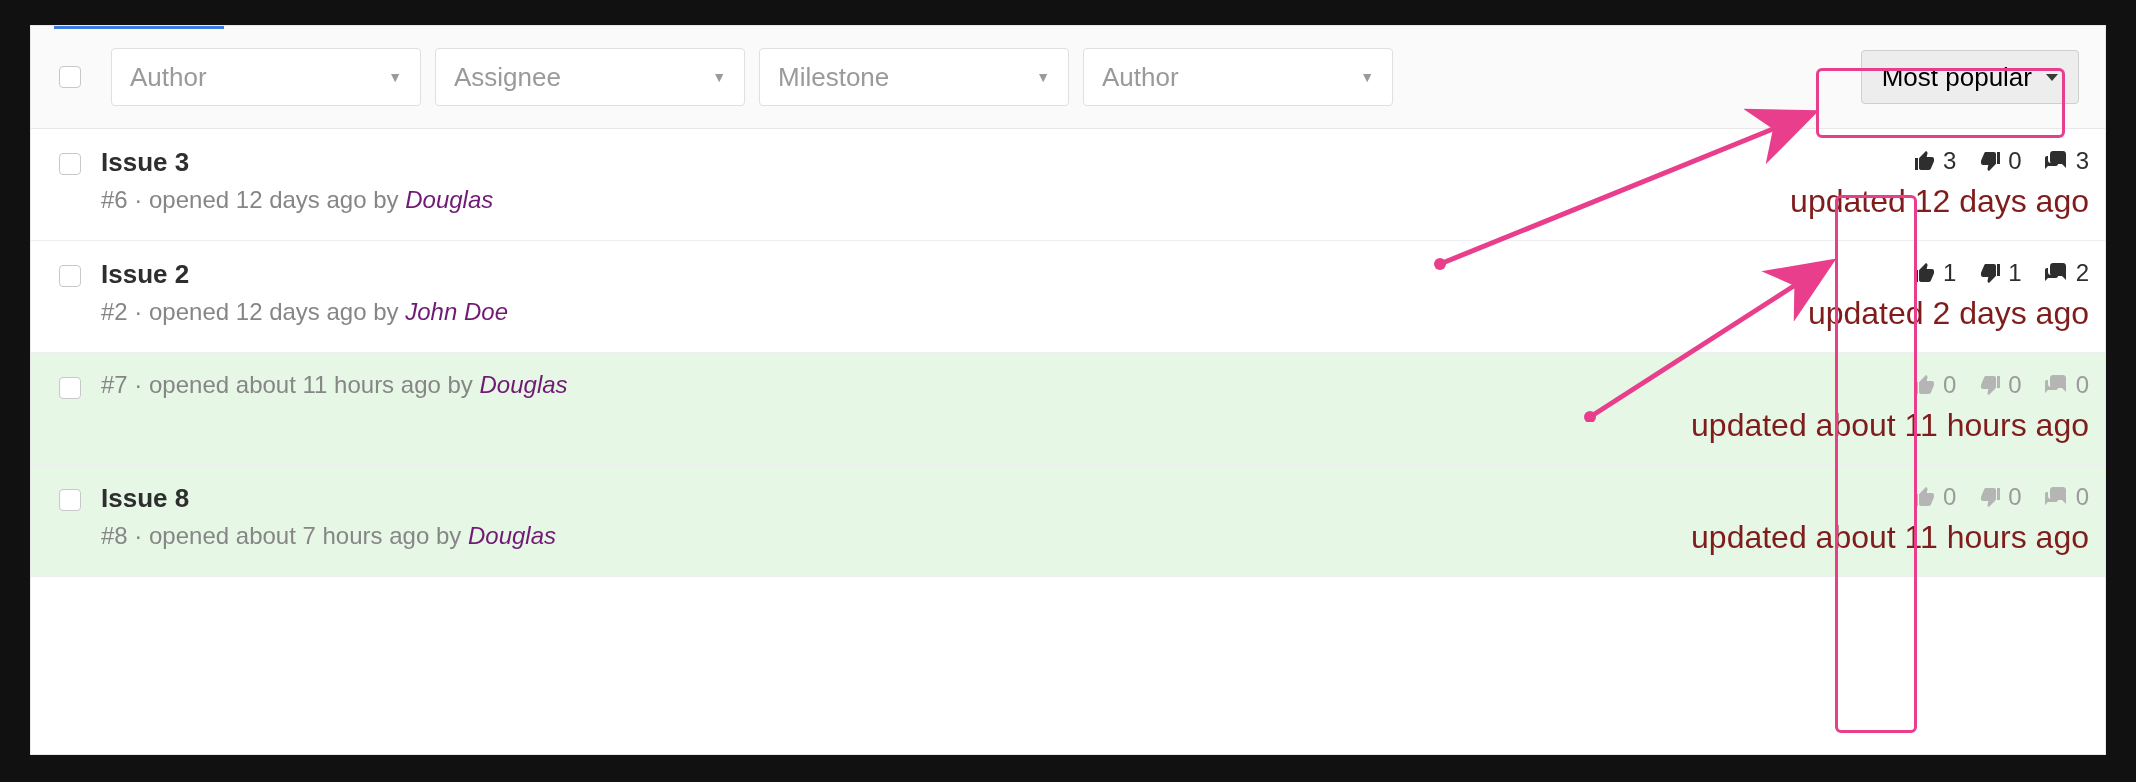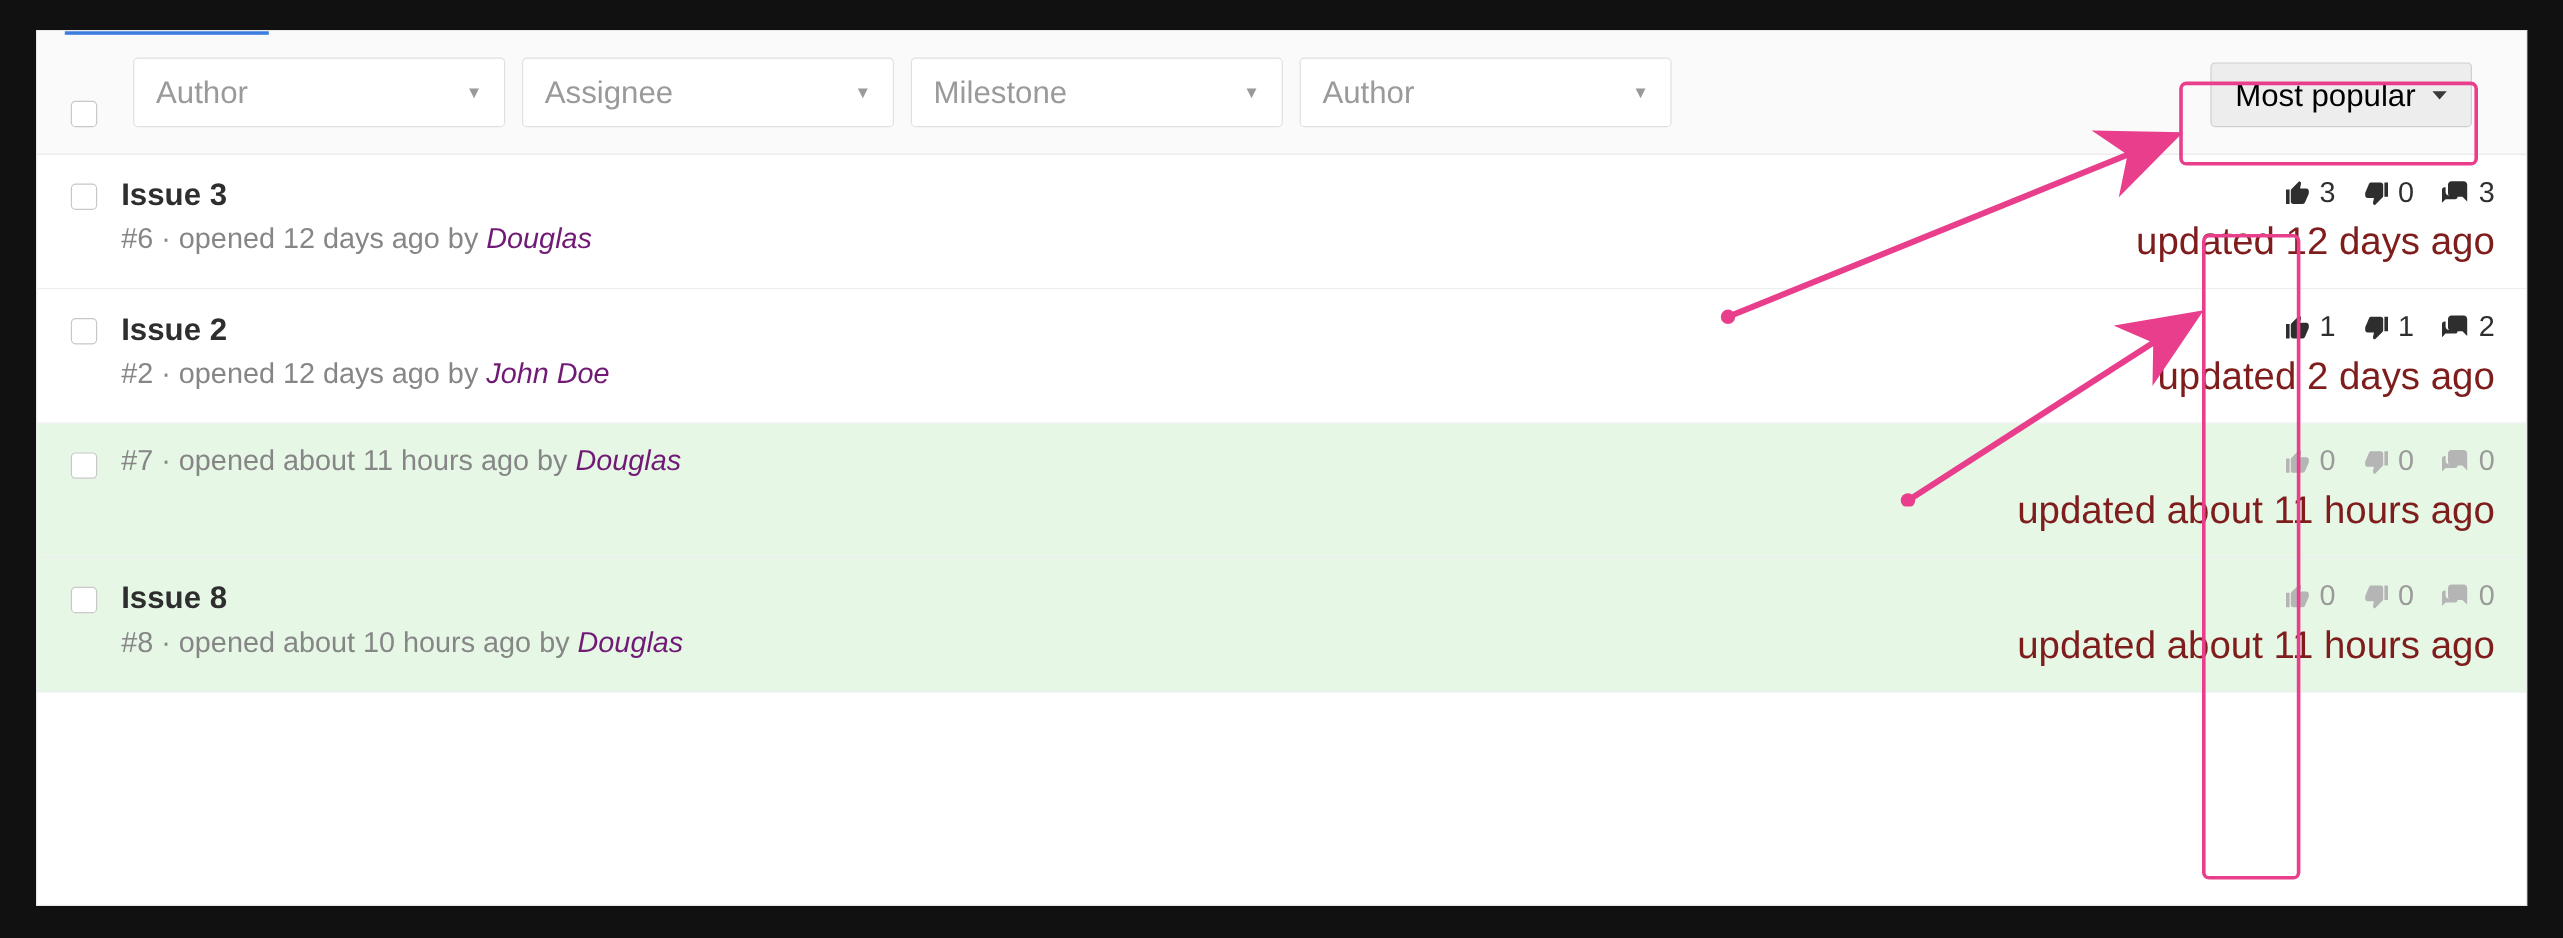--- a/index.html
+++ b/index.html
@@ -23,23 +23,23 @@
   .tab-indicator {
     position: absolute;
     left: 23px;
     top: -1px;
     width: 170px;
     height: 4px;
     background: #3e7de0;
   }
   .filter-bar {
     display: flex;
-    align-items: flex-end;
+    align-items: center;
     gap: 14px;
-    padding: 22px 45px 22px 28px;
+    padding: 22px 26px 22px 28px;
     border-bottom: 1px solid #e8e8e8;
     background: #fafafa;
   }
   .chk {
     width: 22px;
     height: 22px;
     border: 1px solid #c8c8c8;
     border-radius: 4px;
     background: #fff;
     flex: none;
@@ -84,21 +84,21 @@
     width: 0; height: 0;
     border-left: 6px solid transparent;
     border-right: 6px solid transparent;
     border-top: 7px solid #3a3a3a;
     margin-left: 6px;
   }
   .issues { }
   .issue {
     display: flex;
     align-items: flex-start;
-    padding: 18px 26px 20px 28px;
+    padding: 18px 16px 20px 28px;
     border-bottom: 1px solid #eceeef;
   }
   .issue.muted { background: #e6f7e6; }
   .issue .rowchk {
     width: 22px;
     height: 22px;
     border: 1px solid #c8c8c8;
     border-radius: 4px;
     background: #fff;
     flex: none;
@@ -275,21 +275,21 @@
         </span>
       </div>
       <div class="updated">updated about 11 hours ago</div>
     </div>
   </div>
       <div class="issue muted">
     <div class="rowchk"></div>
     <div class="main">
       <div class="title">Issue 8</div>
       <div class="meta">
-        <span>#8 · opened about 10 hours ago by </span><span class="author">Douglas</span>
+        <span>#8 · opened about 7 hours ago by </span><span class="author">Douglas</span>
       </div>
     </div>
     <div class="right">
       <div class="stats">
         <span class="stat muted-stat">
           <span>
                 <svg width="24" height="24" viewBox="0 0 24 24" fill="#b5b5b5">
                   <path d="M2 21h3V9H2v12zm19-11c0-1.1-.9-2-2-2h-5.3l.8-3.8V3.8c0-.4-.2-.8-.4-1.1L13 2 6.6 8.4C6.2 8.8 6 9.3 6 9.8V19c0 1.1.9 2 2 2h8c.8 0 1.5-.5 1.8-1.2l3-7c.1-.3.2-.5.2-.8v-2z"></path>
                 </svg>
               </span>

